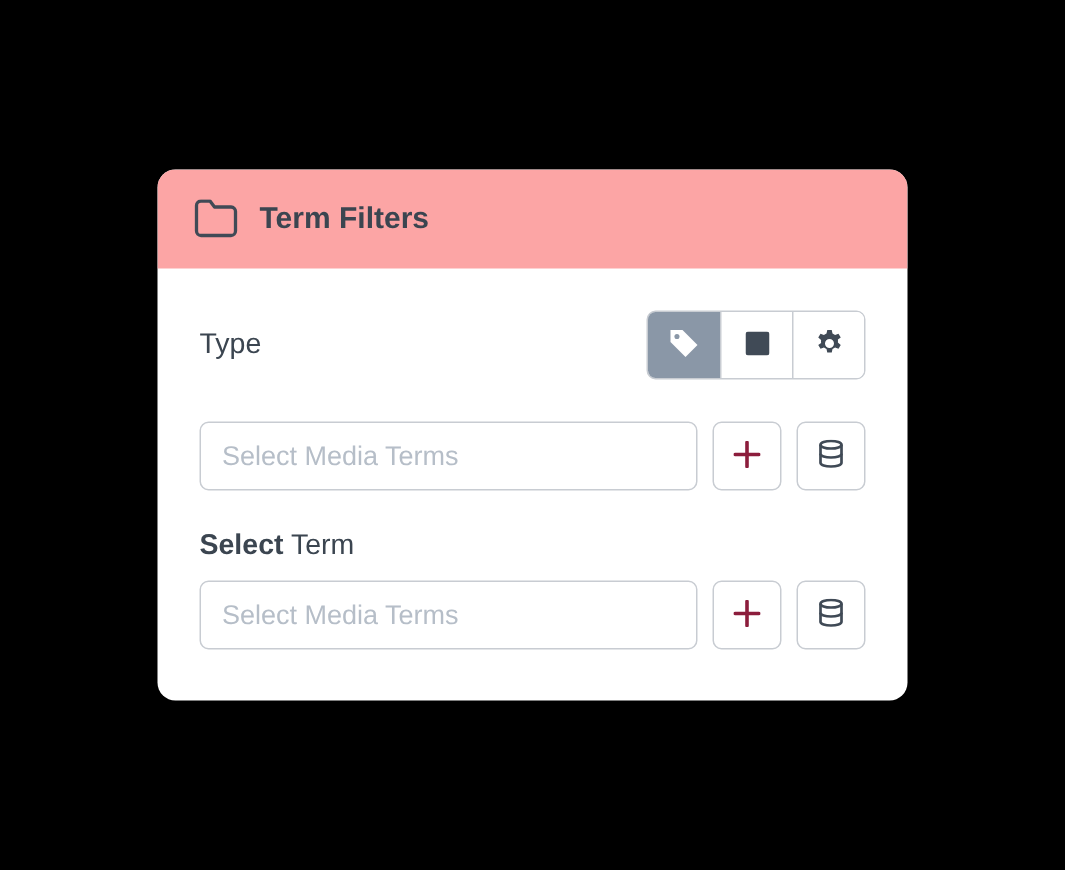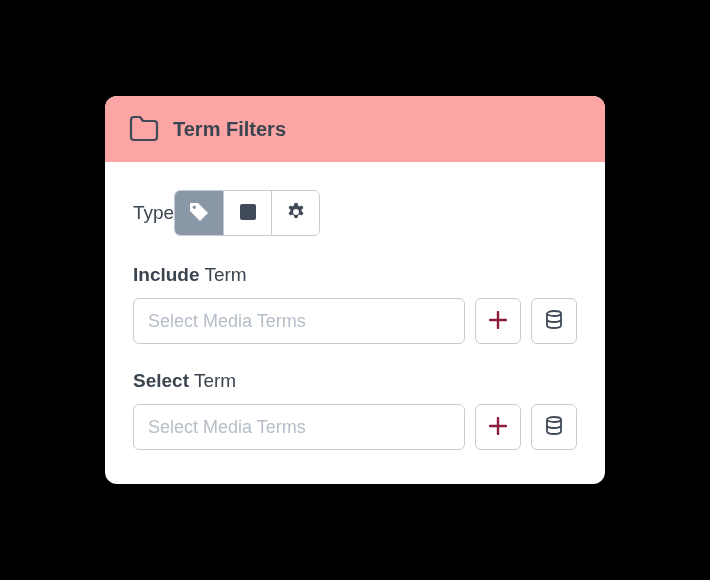--- a/index.html
+++ b/index.html
@@ -32,21 +32,21 @@
     font-weight: 700;
     color: #3b4550;
   }
   .folder-icon svg { display:block; }
   .card-body {
     padding: 28px 28px 34px 28px;
   }
   .row {
     display: flex;
     align-items: center;
-    justify-content: flex-start;
+    justify-content: space-between;
     margin-bottom: 28px;
   }
   .type-label {
     font-size: 19px;
     color: #3b4550;
     font-weight: 400;
   }
   .seg-group {
     display: flex;
     border: 1px solid #c8ccd2;
@@ -138,23 +138,20 @@
         <button class="seg-btn">
           <span>
             <svg width="20" height="20" viewBox="0 0 20 20" fill="#404a56">
                 <path d="M11.5 1h-3l-.5 2.4a7 7 0 0 0-1.7 1L4 3.5 2.5 6l1.9 1.6a7 7 0 0 0 0 2L2.5 11 4 13.5l2.3-.9a7 7 0 0 0 1.7 1l.5 2.4h3l.5-2.4a7 7 0 0 0 1.7-1l2.3.9L17.5 11l-1.9-1.6a7 7 0 0 0 0-2L17.5 6 16 3.5l-2.3.9a7 7 0 0 0-1.7-1L11.5 1zM10 7a3 3 0 1 1 0 6 3 3 0 0 1 0-6z"></path>
               </svg>
           </span>
         </button>
       </div>
     </div>
 
-    <div class="field-label">
-      <span class="strong">Include</span><span> Term</span>
-    </div>
     <div class="field-row">
       <input class="select-input" type="text" placeholder="Select Media Terms" style="">
       <button class="icon-btn">
         <span>
           <svg width="18" height="18" viewBox="0 0 18 18">
               <path d="M9 1v16M1 9h16" stroke="#8c1d3c" stroke-width="2.4" stroke-linecap="round"></path>
             </svg>
         </span>
       </button>
       <button class="icon-btn">

